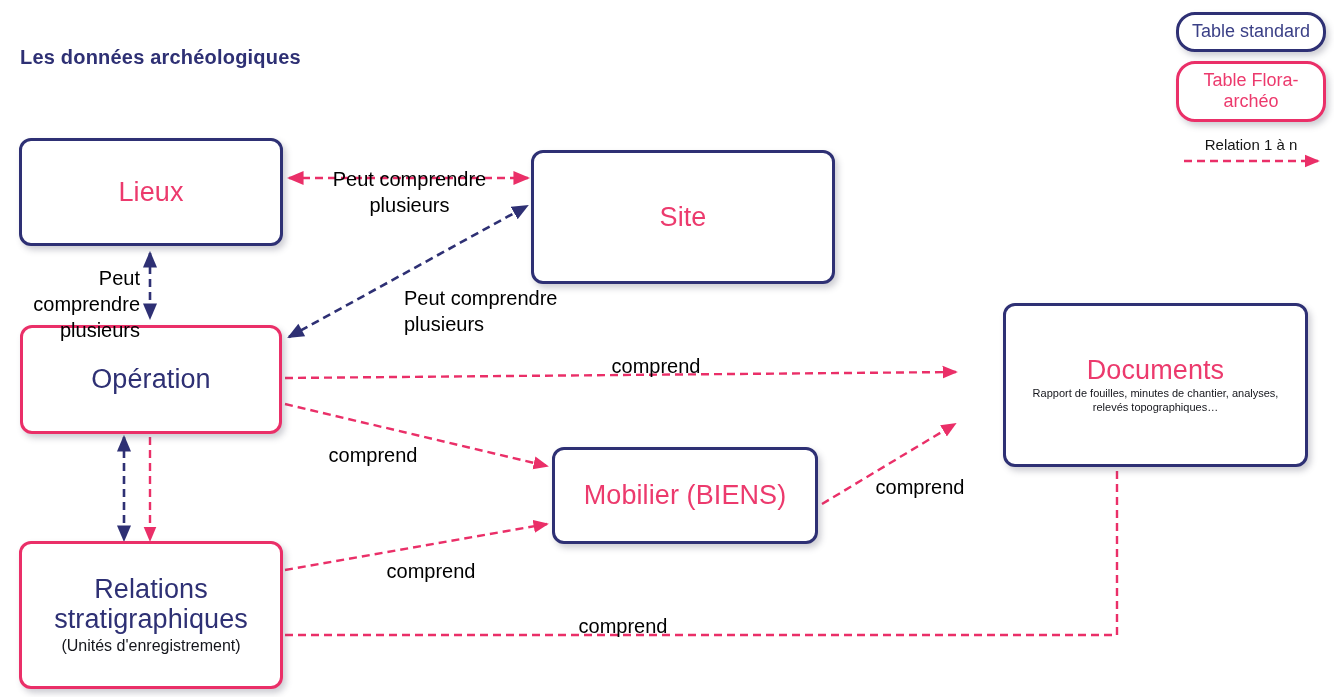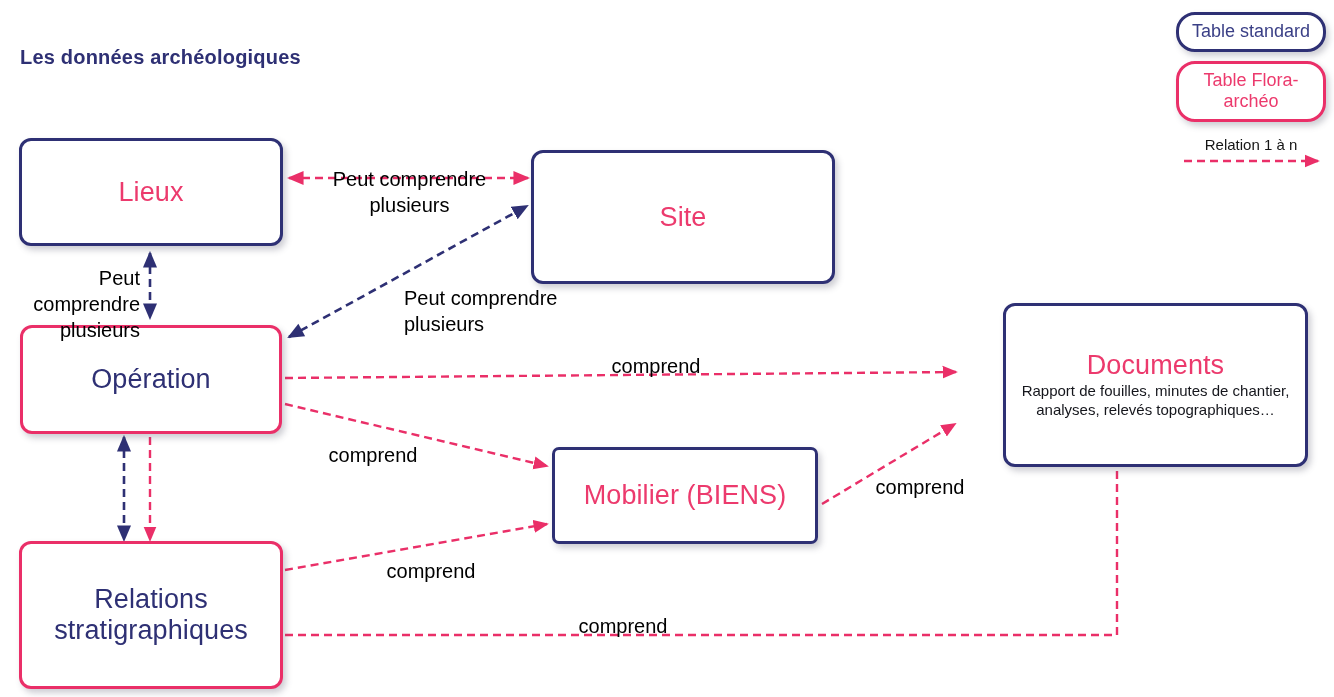--- a/index.html
+++ b/index.html
@@ -38,21 +38,21 @@
   .node.navy  { border: 3px solid #2e3074; }
   .node.pink  { border: 3px solid #ea2f68; }
   .node-title {
     font-size: 27px;
     line-height: 1.14;
     letter-spacing: 0.1px;
   }
   .node-title.pink { color: #ec3a6d; }
   .node-title.navy { color: #2e3074; }
   .node-sub {
-    font-size: 15px;
+    font-size: 11px;
     line-height: 1.26;
     color: #15161c;
     margin-top: 1px;
     padding: 0 10px;
   }
   .node-sub.small { font-size: 16px; }
 
   #page-title {
     position: absolute;
     left: 20px; top: 46px;
@@ -150,31 +150,32 @@
   </div>
 
   <div class="node navy" style="left:531px; top:150px; width:304px; height:134px;">
     <div class="node-title pink">Site</div>
   </div>
 
   <div class="node pink" style="left:20px; top:325px; width:262px; height:109px;">
     <div class="node-title navy">Opération</div>
   </div>
 
-  <div class="node navy" style="left:552px; top:447px; width:266px; height:97px;border-radius:7px;">
+  <div class="node navy" style="left:552px; top:447px; width:266px; height:97px;">
     <div class="node-title pink">Mobilier (BIENS)</div>
   </div>
 
   <div class="node navy" style="left:961px; top:303px; width:305px; height:164px;margin-left:42px;">
     <div class="node-title pink">Documents</div>
     <div class="node-sub">Rapport de fouilles, minutes de chantier, analyses, relevés topographiques…</div>
   </div>
 
   <div class="node pink" style="left:19px; top:541px; width:264px; height:148px;">
     <div class="node-title navy" style="padding:0 24px;">Relations stratigraphiques</div>
+    <div class="node-sub small">(Unités d'enregistrement)</div>
   </div>
 
   <div class="edge-label" style="left:297px; top:166px; width:225px; text-align:center;">Peut comprendre plusieurs</div>
 
   <div class="edge-label right" style="left:0px; top:265px; width:140px;">Peut comprendre
 plusieurs</div>
 
   <div class="edge-label left" style="left:404px; top:285px; width:180px;">Peut comprendre
 plusieurs</div>
 

